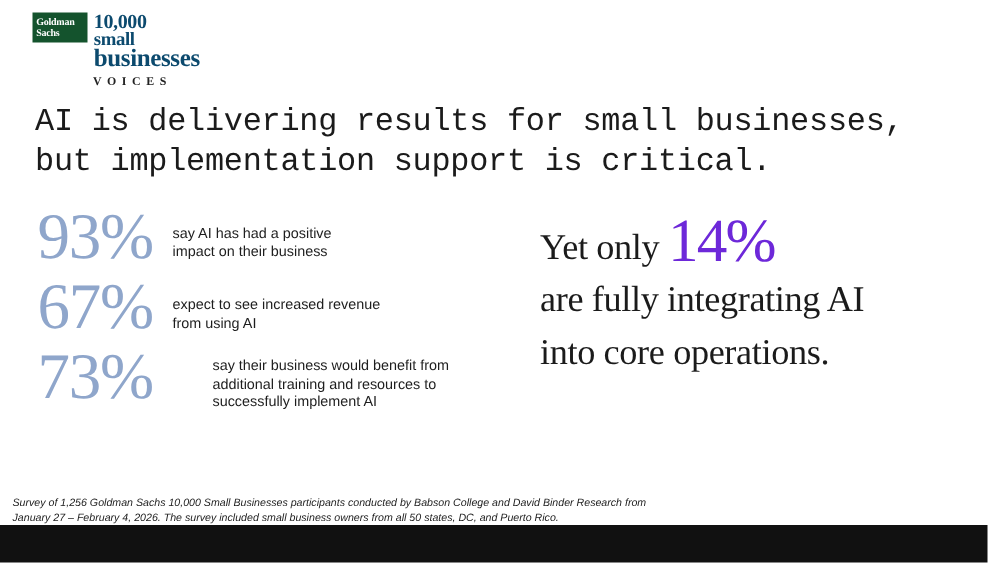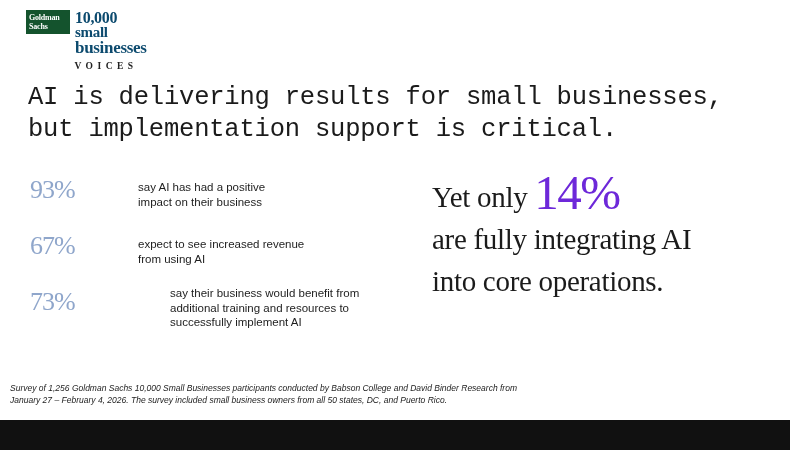--- a/index.html
+++ b/index.html
@@ -49,21 +49,21 @@
     margin-left: 5px;
     font-family: Liberation Serif, serif;
     font-weight: bold;
     color: #0c4a6e;
     font-size: 15px;
     line-height: 15px;
     letter-spacing: -0.3px;
   }
   .logo-text .l1 { font-size: 16px; }
   .logo-text .l2 { font-size: 15px; }
-  .logo-text .l3 { font-size: 17px; }
+  .logo-text .l3 { font-size: 20px; }
   .logo-voices {
     margin-top: 6px;
     font-family: "Liberation Serif", serif;
     font-size: 9.5px;
     font-weight: bold;
     letter-spacing: 4.5px;
     color: #222222;
     text-align: center;
     width: 160px;
   }
@@ -89,21 +89,21 @@
     top: 168px;
     width: 400px;
   }
   .stat {
     display: flex;
     align-items: flex-start;
     margin-bottom: 12px;
   }
   .stat-pct {
     font-family: "Liberation Serif", serif;
-    font-size: 26px;
+    font-size: 52px;
     line-height: 44px;
     color: #8fa6cb;
     width: 108px;
     flex: 0 0 108px;
     letter-spacing: -1px;
   }
   .stat-copy {
     font-family: "Liberation Sans", sans-serif;
     font-size: 11.5px;
     line-height: 14.5px;
@@ -135,21 +135,21 @@
     font-size: 49px;
     color: #6d28d9;
     letter-spacing: -1.5px;
     vertical-align: -2px;
   }
 
   
   .footnote {
     position: absolute;
     left: 10px;
-    top: 382px;
+    top: 396px;
     width: 600px;
     font-family: "Liberation Sans", sans-serif;
     font-style: italic;
     font-size: 8.5px;
     line-height: 12px;
     color: #1c1c1c;
   }
   .footnote span { display: block; }
 
   

